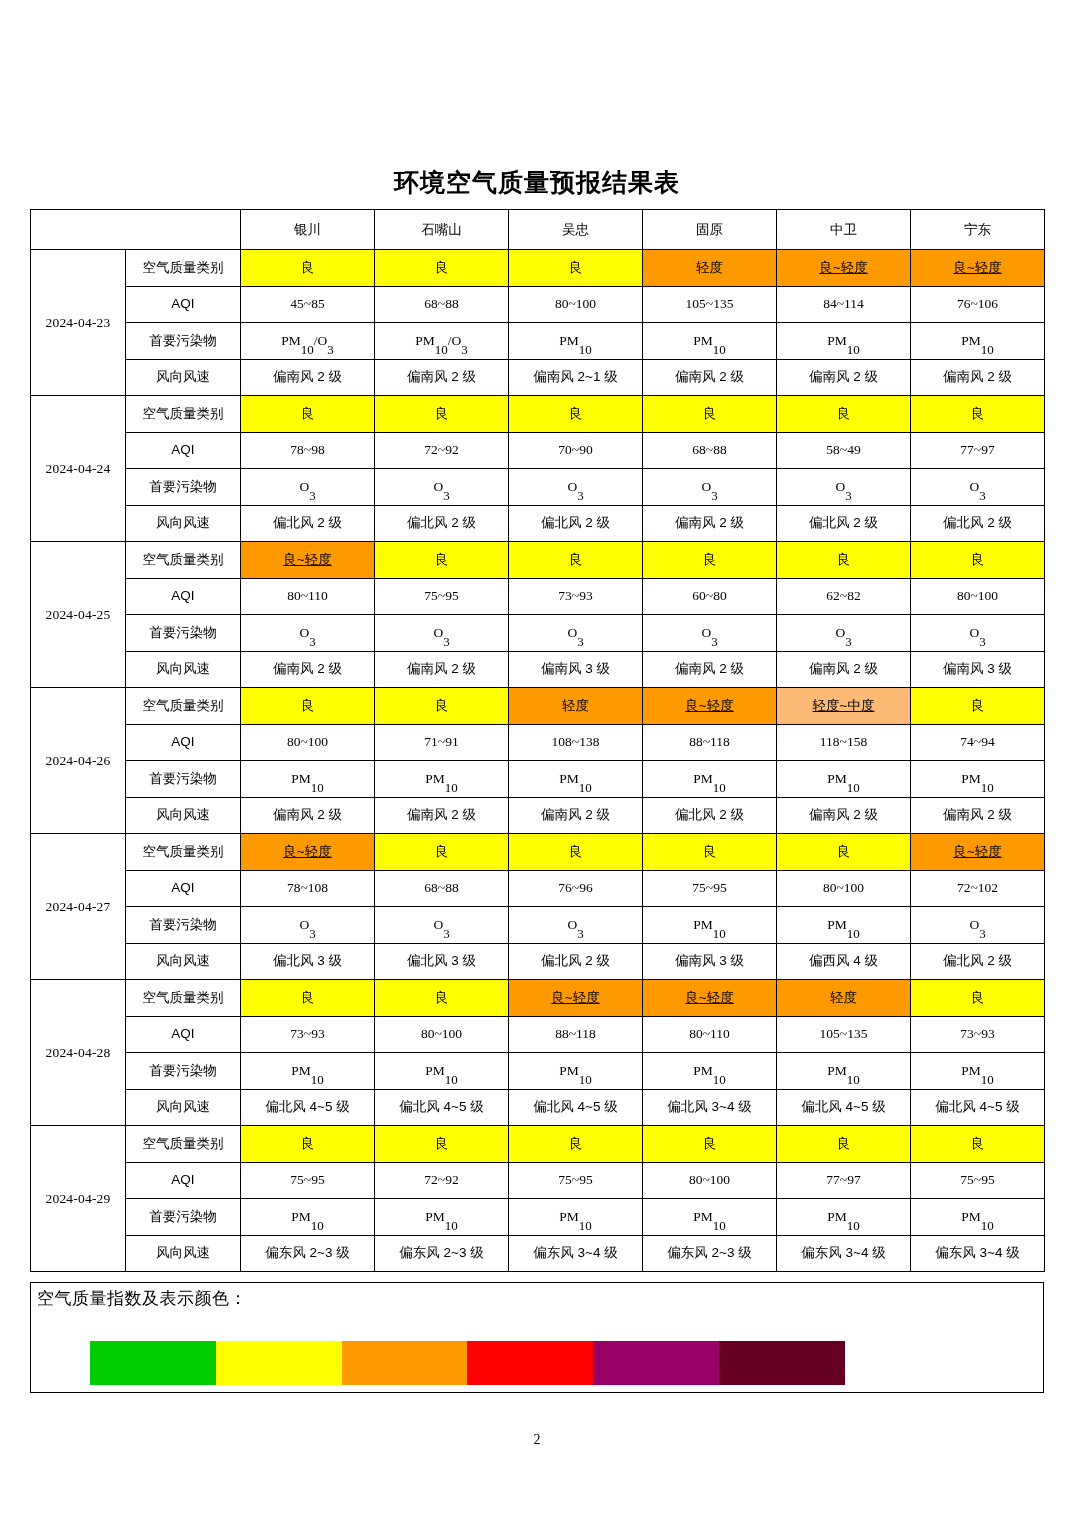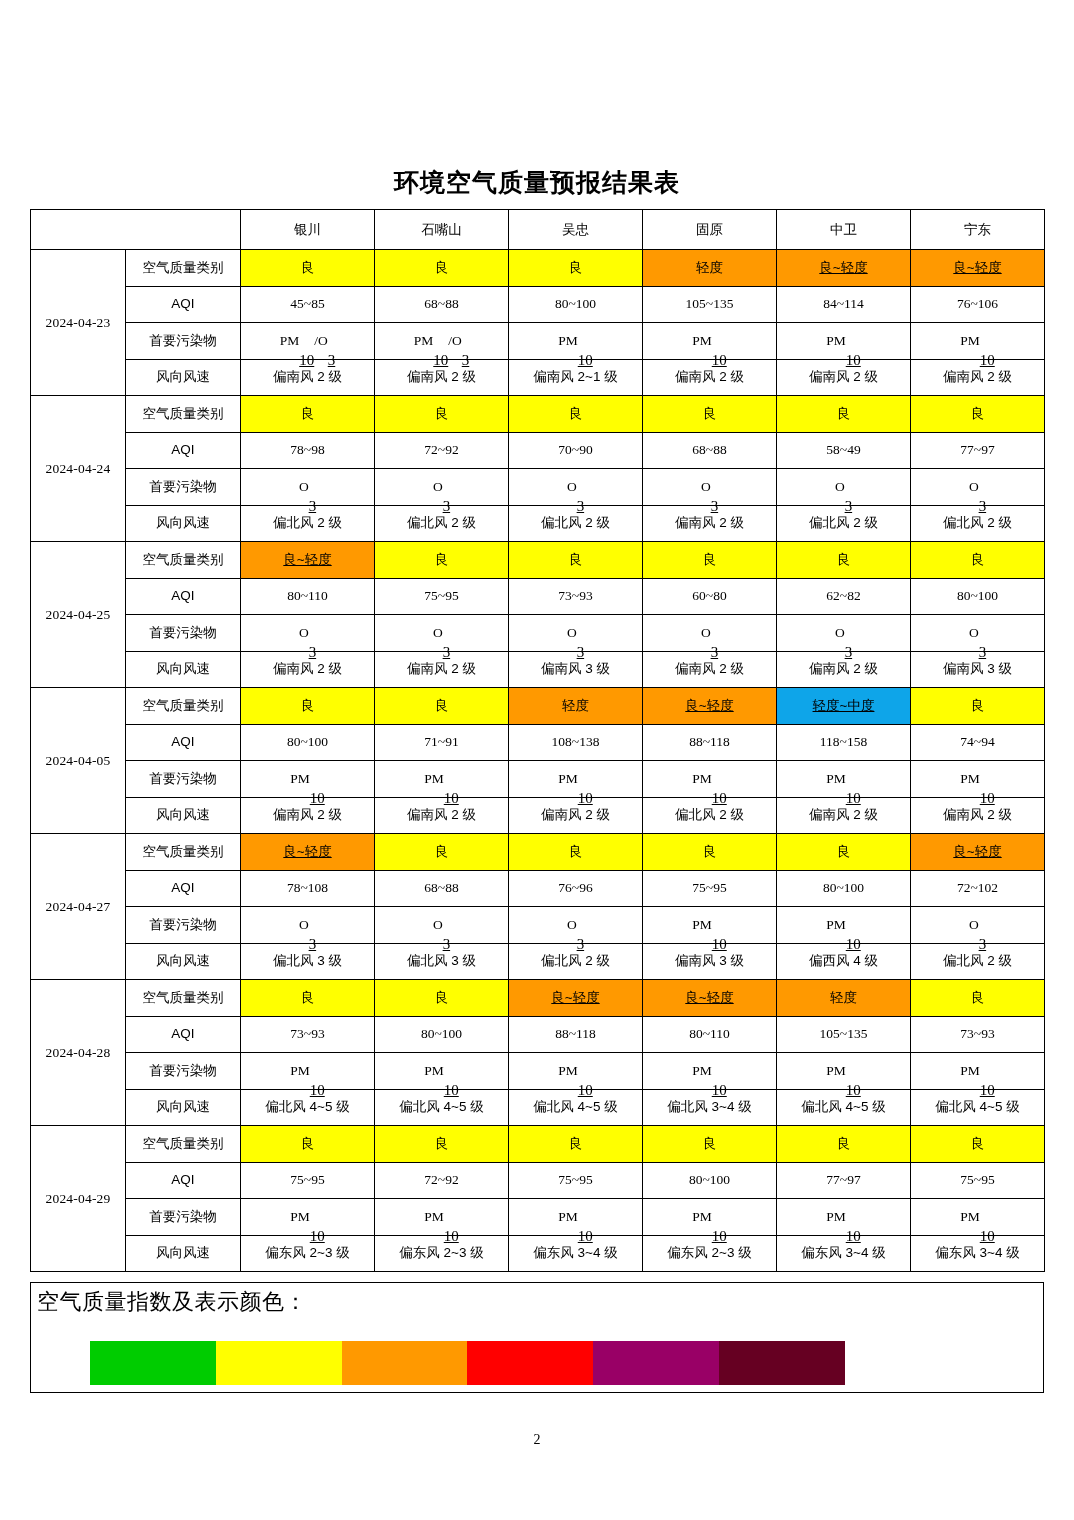--- a/index.html
+++ b/index.html
@@ -78,21 +78,21 @@
   td.cat-cell {
     font-family: "Liberation Sans", "DejaVu Sans", sans-serif;
     font-size: 16.5px;
     font-weight: 700;
   }
   td.cat-cell.cat-narrow { font-size: 15px; text-decoration: underline; }
 
   td.aqi-cell { font-size: 15.5px; }
 
   td.poll-cell { font-size: 14px; }
-  td.poll-cell sub { font-size: 15px; vertical-align: baseline; position: relative; top: 20px; text-decoration: underline; }
+  td.poll-cell sub { font-size: 13px; vertical-align: baseline; position: relative; top: 9px; }
 
   td.wind-cell {
     font-family: "Liberation Sans", "DejaVu Sans", sans-serif;
     font-size: 12.5px;
   }
 
   
   tr.block-start > td { border-top: 1.6px solid #000; }
 
   
@@ -105,21 +105,21 @@
     border: 1px solid #000;
     border-top: 1.6px solid #000;
     box-sizing: border-box;
     background: #fff;
   }
   #legend-title {
     position: absolute;
     left: 6px;
     top: 4px;
     font-family: Liberation Sans, sans-serif;
-    font-size: 22px;
+    font-size: 17px;
     letter-spacing: .5px;
     text-align: center;
   }
   #legend-labels {
     position: absolute;
     left: 0;
     top: 32px;
     width: 1014px;
     height: 22px;
   }
@@ -287,27 +287,27 @@
       <tr>
         <td class="row-label">风向风速</td>
         <td class="wind-cell">偏南风 2 级</td>
         <td class="wind-cell">偏南风 2 级</td>
         <td class="wind-cell">偏南风 3 级</td>
         <td class="wind-cell">偏南风 2 级</td>
         <td class="wind-cell">偏南风 2 级</td>
         <td class="wind-cell">偏南风 3 级</td>
       </tr>
       <tr class="block-start">
-        <td class="date-cell" rowspan="4">2024-04-05</td>
+        <td class="date-cell" rowspan="4">2024-04-26</td>
         <td class="row-label">空气质量类别</td>
         <td class="cat-cell" style="background: rgb(255, 255, 0);">良</td>
         <td class="cat-cell" style="background: rgb(255, 255, 0);">良</td>
         <td class="cat-cell" style="background: rgb(255, 153, 0);">轻度</td>
         <td class="cat-cell cat-narrow" style="background: rgb(255, 153, 0);">良~轻度</td>
-        <td class="cat-cell cat-narrow" style="background: #0ea5e9;">轻度~中度</td>
+        <td class="cat-cell cat-narrow" style="background: #fdba74;">轻度~中度</td>
         <td class="cat-cell" style="background: rgb(255, 255, 0);">良</td>
       </tr>
       <tr>
         <td class="row-label">AQI</td>
         <td class="aqi-cell">80~100</td>
         <td class="aqi-cell">71~91</td>
         <td class="aqi-cell">108~138</td>
         <td class="aqi-cell">88~118</td>
         <td class="aqi-cell">118~158</td>
         <td class="aqi-cell">74~94</td>

